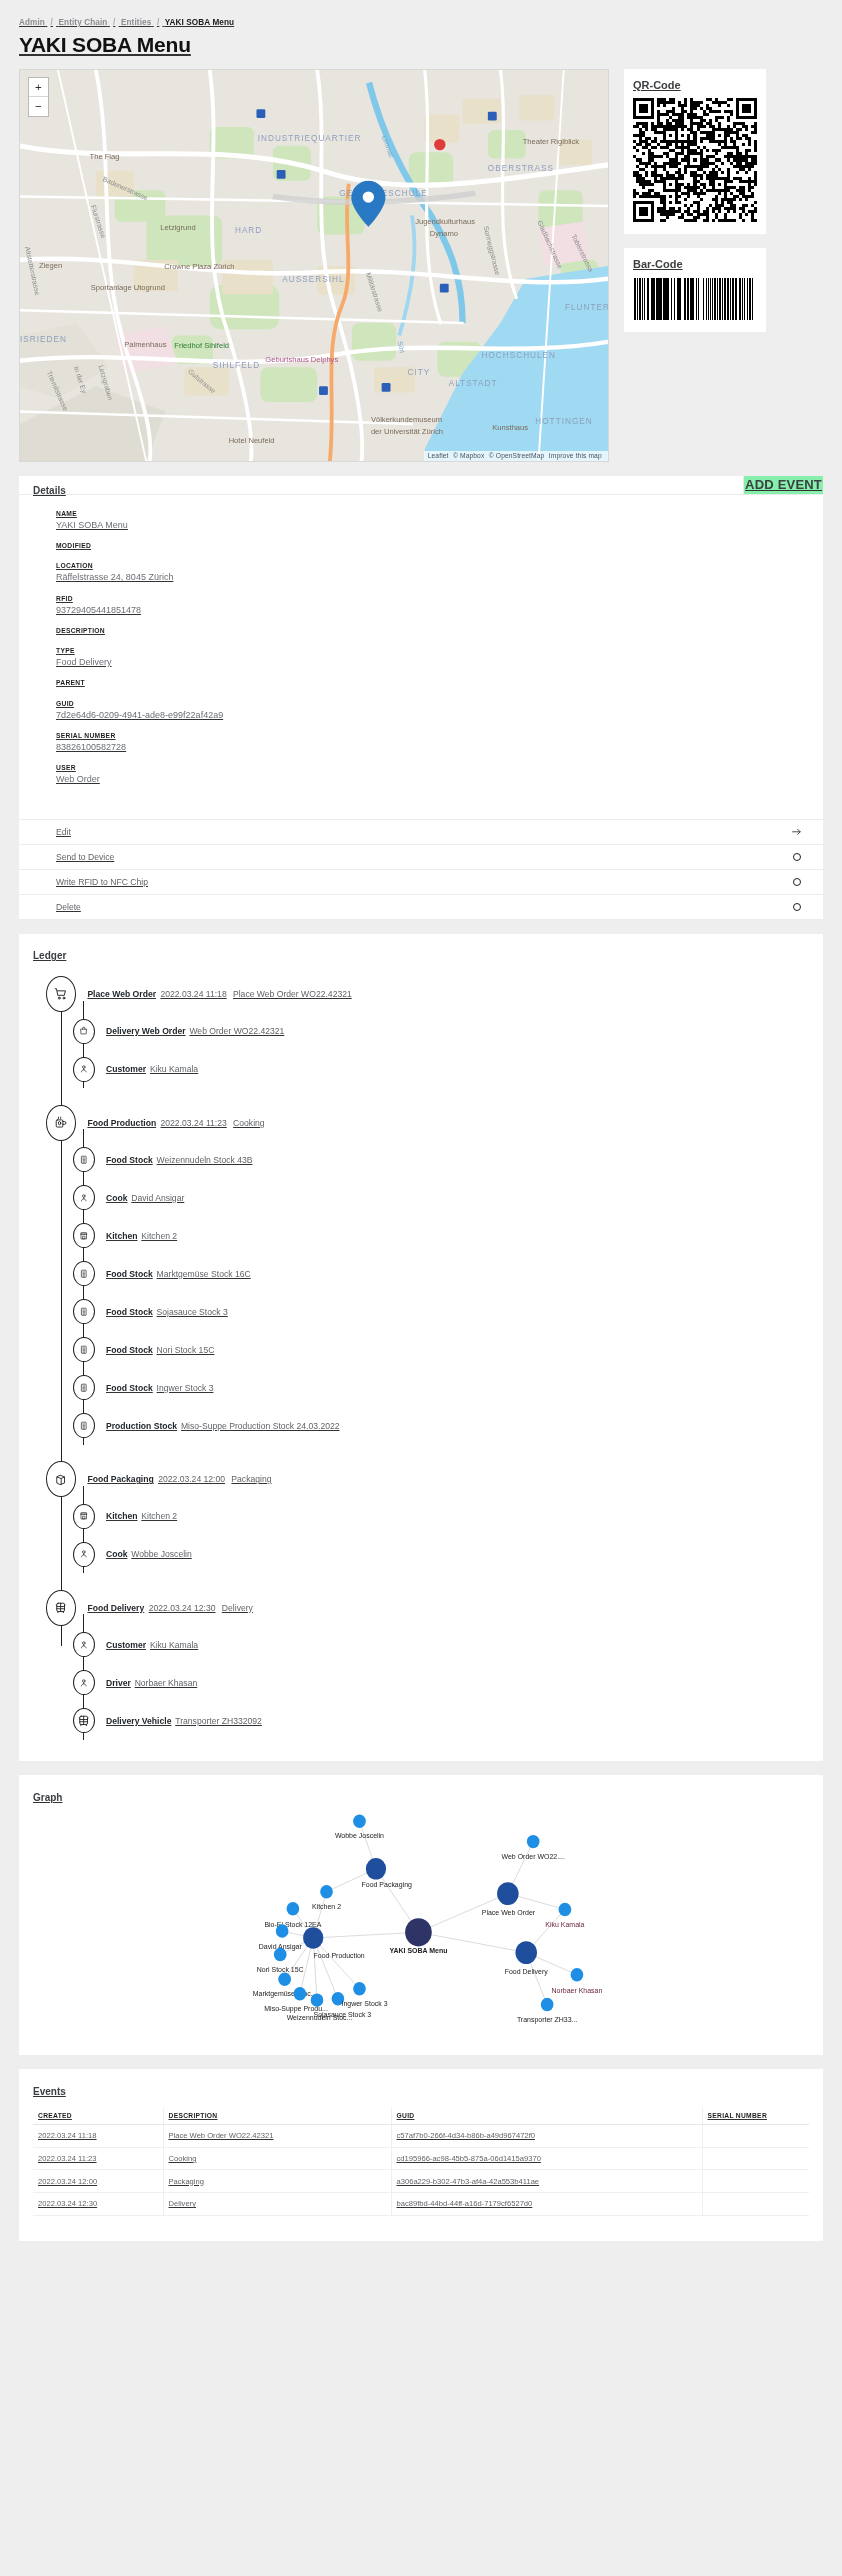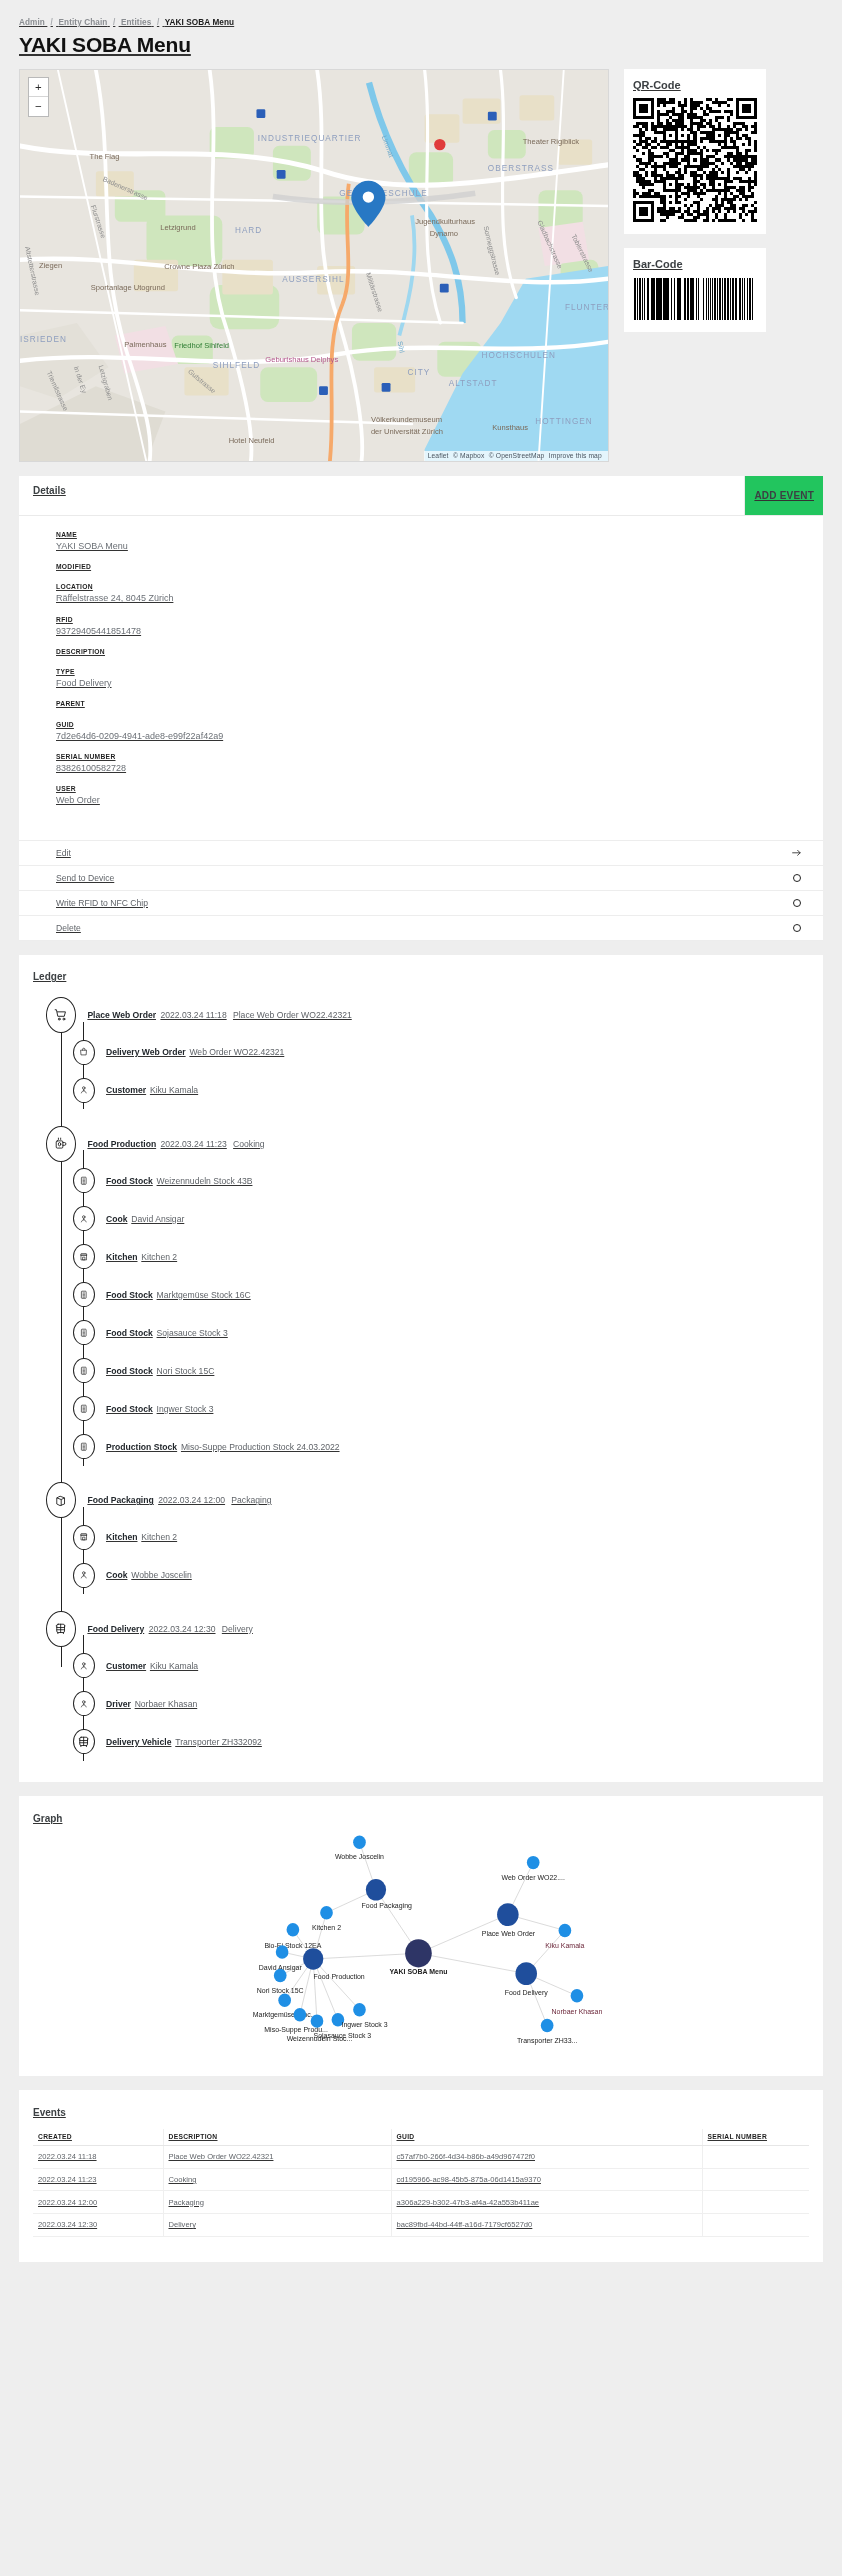--- a/index.html
+++ b/index.html
@@ -59,26 +59,26 @@
   .code-card h3 { margin:0 0 7.6px 0; font-size:11px; font-weight:700; color:#3c4043; }
   .qr-box { width:124px; height:124px; }
   .bar-box { width:124px; height:42px; }
 
   
   .card { background:#fff; margin: 14px 19px 0 19px; }
 
   
   .card-head {
     display:flex; align-items:stretch; justify-content:space-between;
-    border-bottom:0.6px solid #eaeaea; height:40px;
+    border-bottom:0.6px solid #eaeaea; height:19px;
   }
   .card-head h2 { margin:0; padding:9.5px 0 0 14px; font-size:10px; font-weight:700; color:#3c4043; }
   .add-event {
-    border:0; border-left:0.6px solid #eaeaea; background:#22c55e;
-    padding: 0 9px; font-size:10px; font-weight:700; color:#3c4043;
+    border:0; border-left:0.6px solid #eaeaea; background:#86efac;
+    padding: 0 1px; font-size:13px; font-weight:700; color:#3c4043;
     letter-spacing:0.2px; cursor:pointer; font-family:"Liberation Sans", sans-serif;
   }
   .detail-body { padding: 14px 0 9px 37px; }
   .field { margin-bottom: 9px; }
   .field .lbl {
     font-size:6.7px; font-weight:700; letter-spacing:0.3px;
     color:#1d1d1d; text-transform:uppercase; line-height:10px;
   }
   .field .val { font-size:9px; color:#6a6f75; line-height:13.3px; min-height:3.8px; }
   .field.empty .val { min-height:1.3px; }

